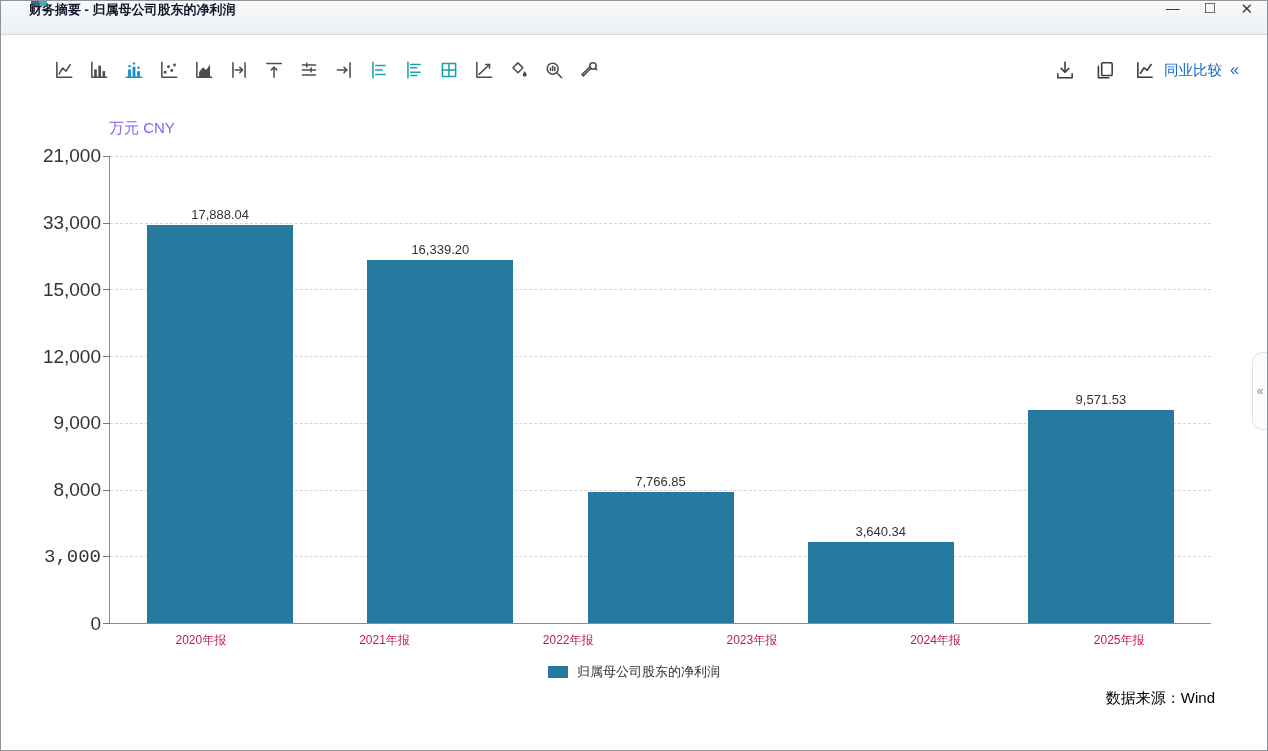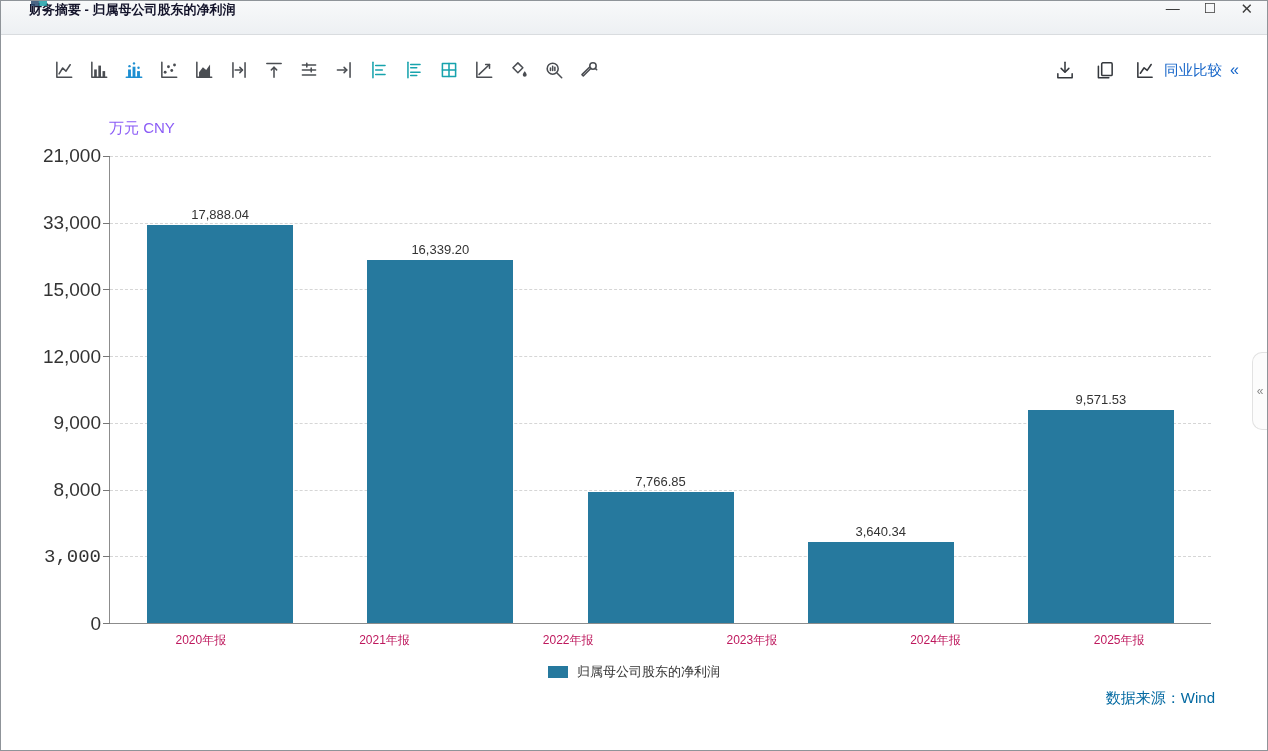--- a/index.html
+++ b/index.html
@@ -308,19 +308,19 @@
         <div class="x-label">2023年报</div>
         <div class="x-label">2024年报</div>
         <div class="x-label">2025年报</div>
       </div>
     <div class="legend">
       <div class="legend-item">
         <span class="legend-marker" style="background: rgb(38, 121, 158);"></span>
         <span class="legend-text">归属母公司股东的净利润</span>
       </div>
     </div>
-    <div class="source" style="color: #0369a1;">数据来源：Wind</div>
+    <div class="source" style="color: #000000;">数据来源：Wind</div>
     <div class="side-handle">
       <span>«</span>
     </div>
   </div>
 
 </div>
 
 </body></html>

